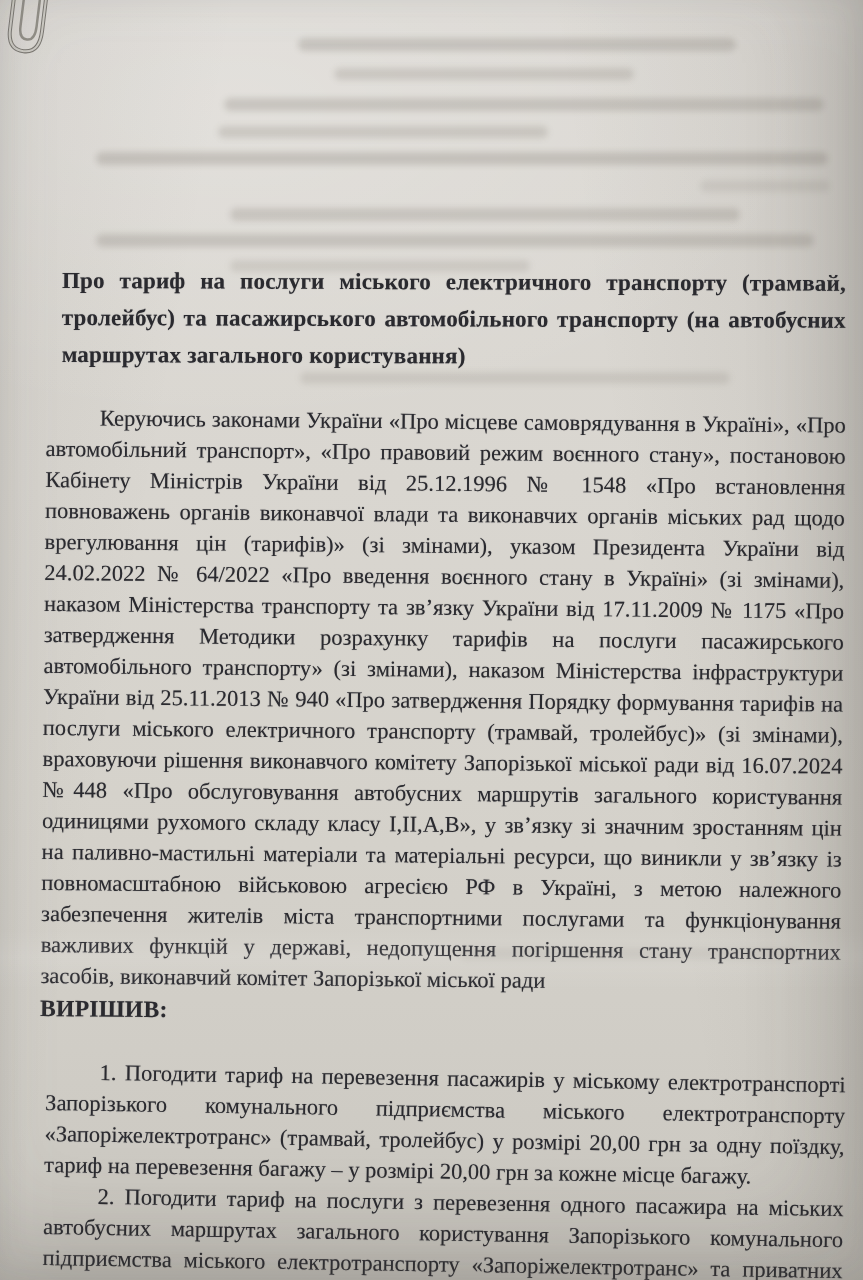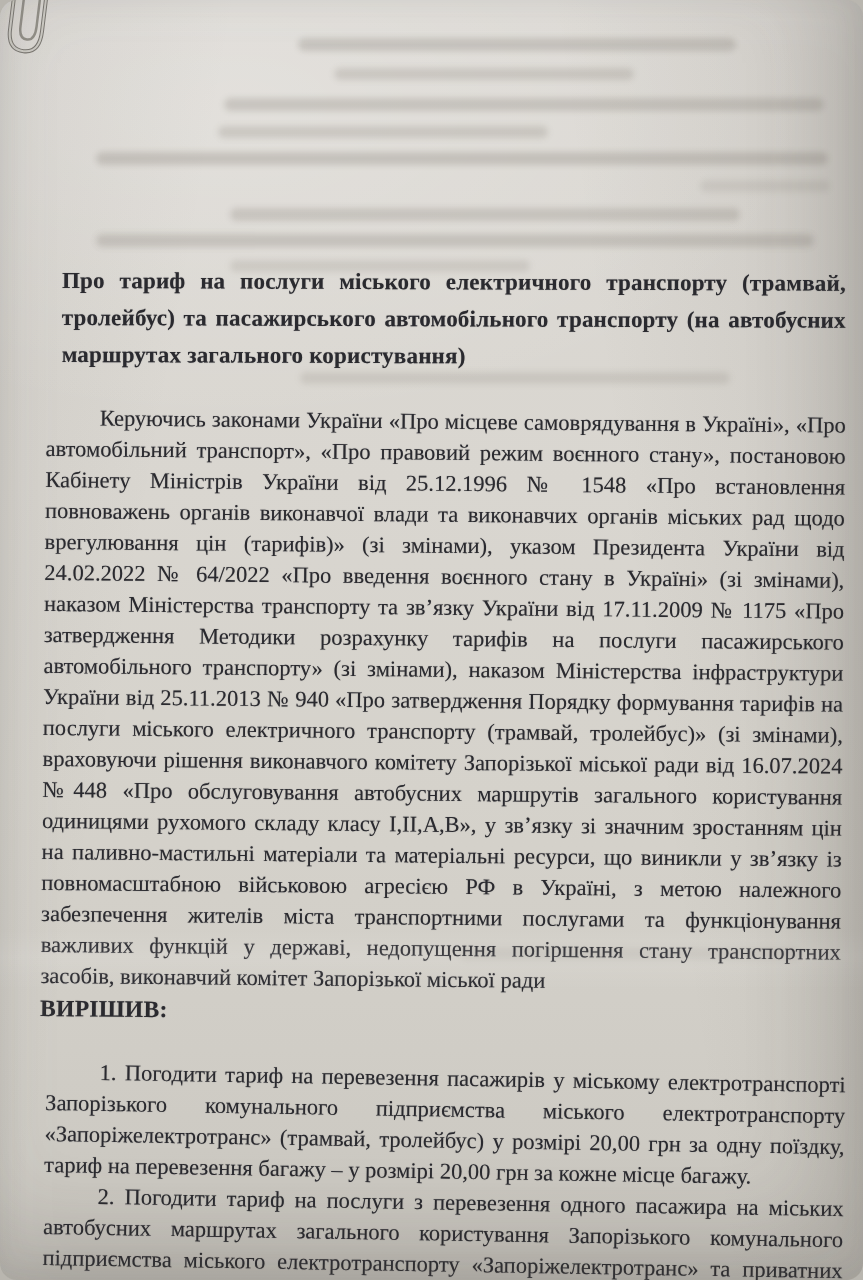--- a/index.html
+++ b/index.html
@@ -18,21 +18,20 @@
   .photo {
     position: relative;
     width: 863px;
     height: 1280px;
     overflow: hidden;
     background:
       radial-gradient(ellipse 900px 500px at 28% 8%, rgba(255,255,255,0.20), rgba(255,255,255,0) 65%),
       linear-gradient(100deg, rgba(70,66,58,0.07), rgba(70,66,58,0) 22%),
       linear-gradient(262deg, rgba(70,66,58,0.10), rgba(70,66,58,0) 30%),
       linear-gradient(180deg, #dcd9d4 0%, #d9d6d0 38%, #d5d2cb 62%, #d0cdc6 82%, #c9c6bf 100%);
-    border-radius: 17px;
   }
   .photo::after { 
     content: "";
     position: absolute;
     inset: 0;
     pointer-events: none;
     box-shadow:
       inset -30px -45px 90px rgba(58,55,48,0.20),
       inset 22px 14px 70px rgba(255,255,255,0.10),
       inset 0 -8px 30px rgba(58,55,48,0.10);

